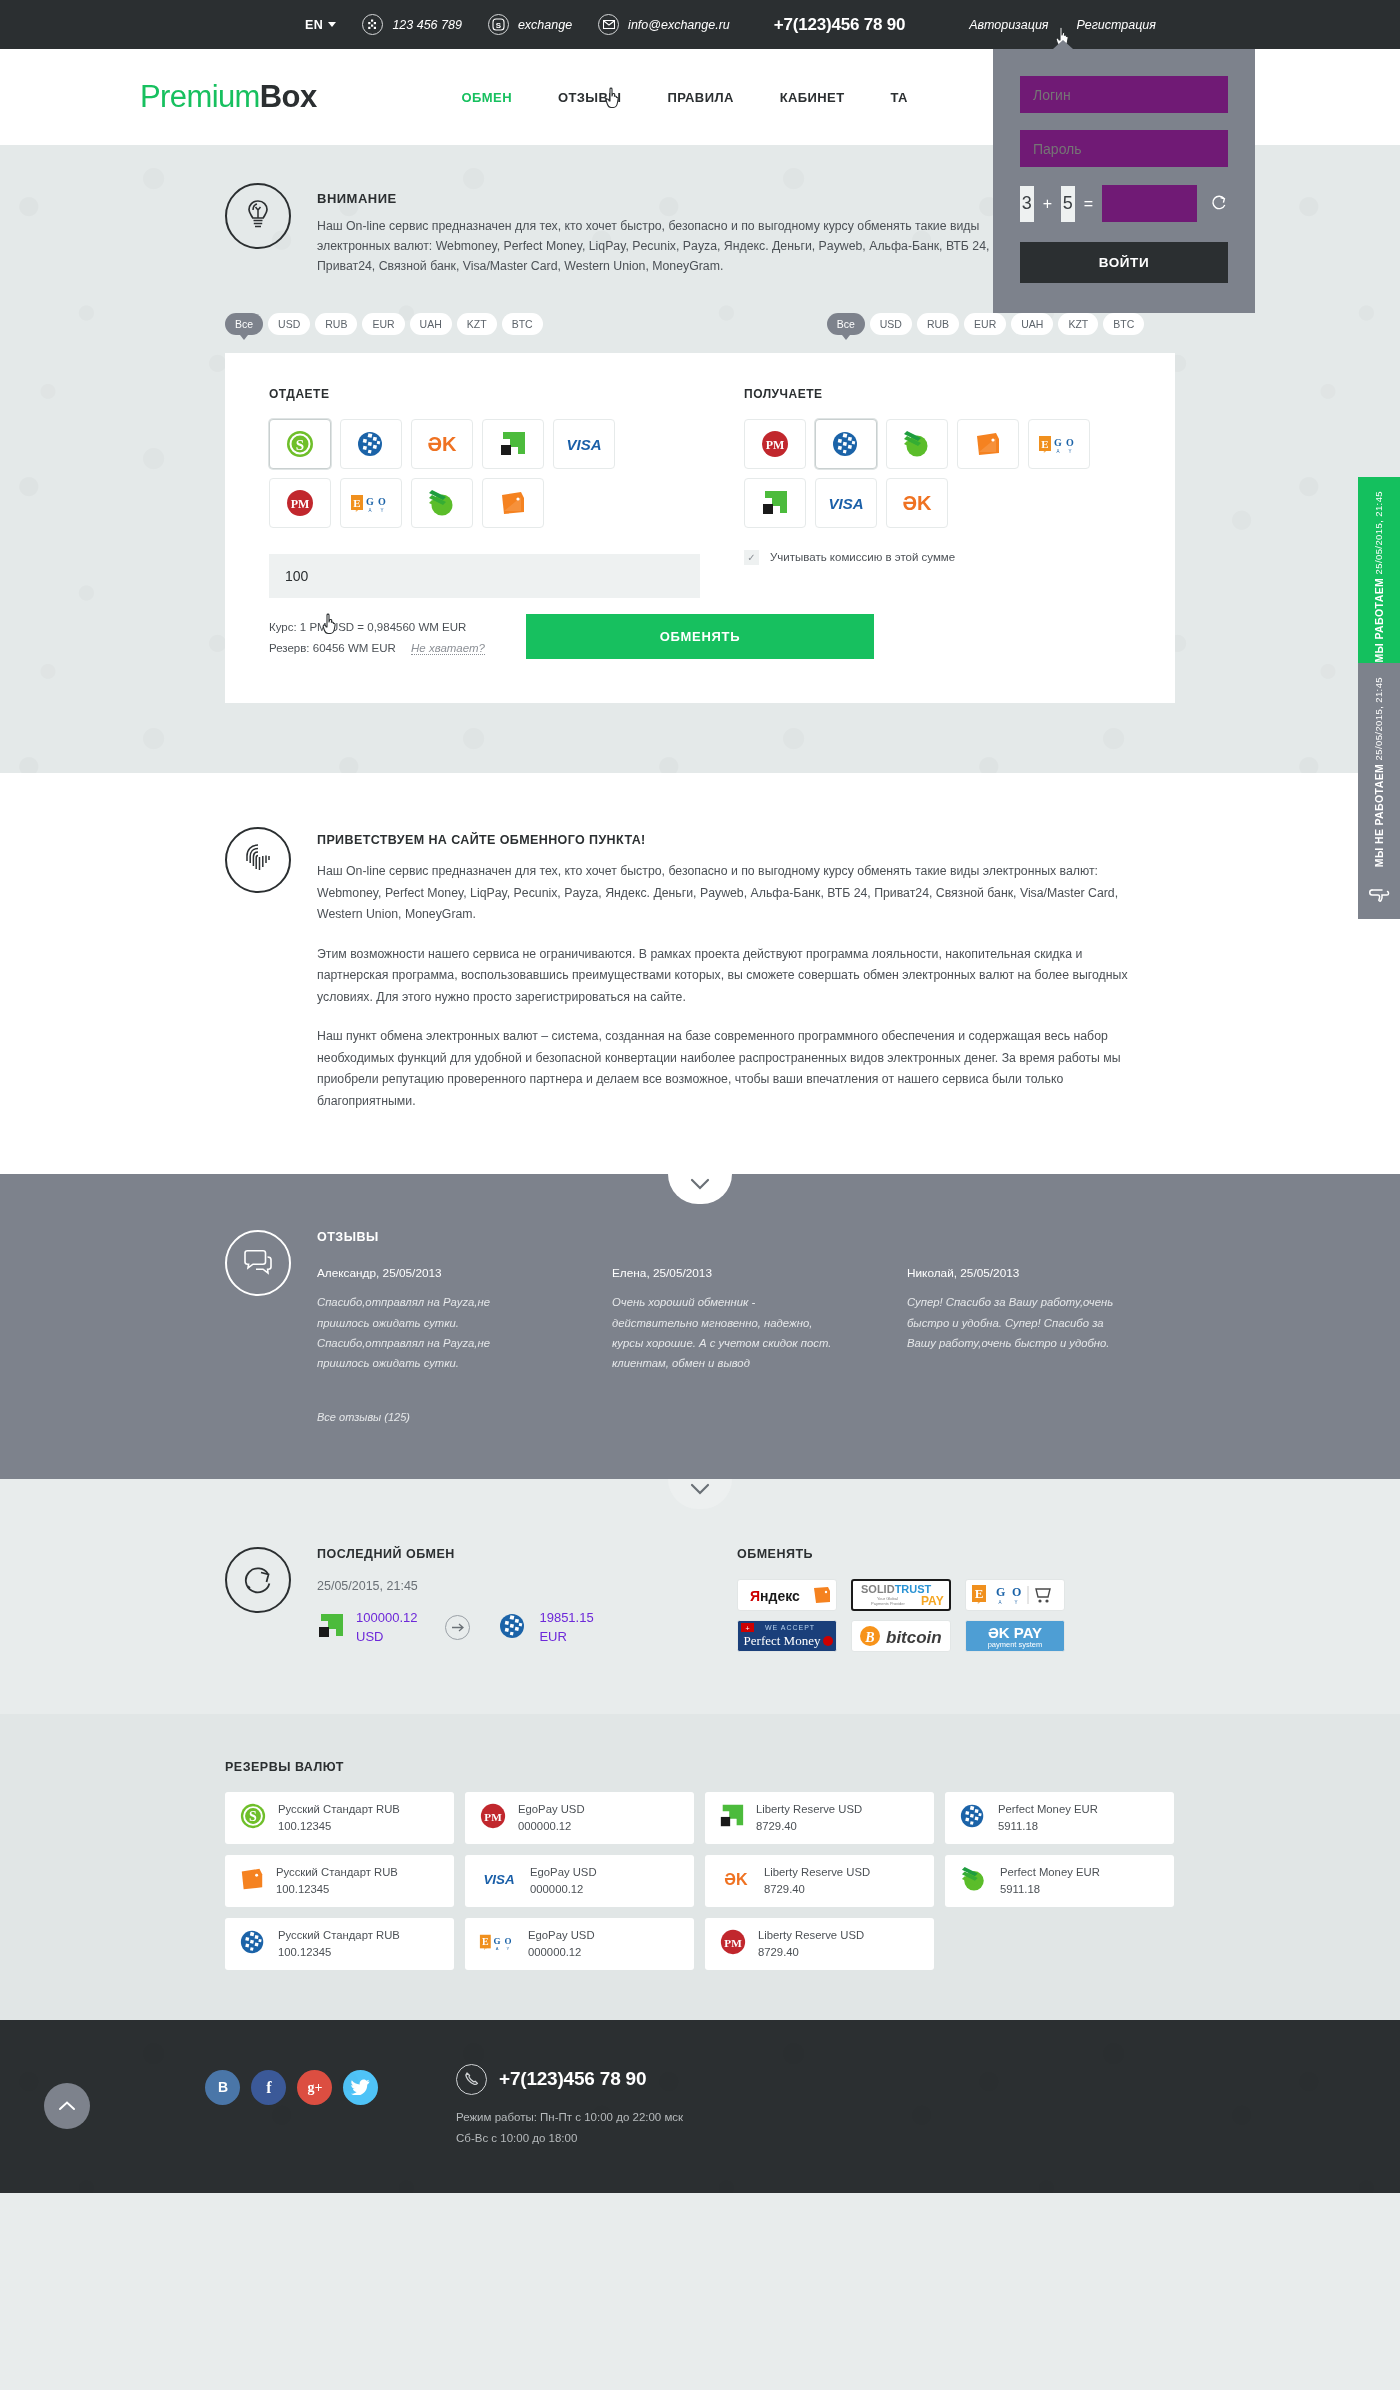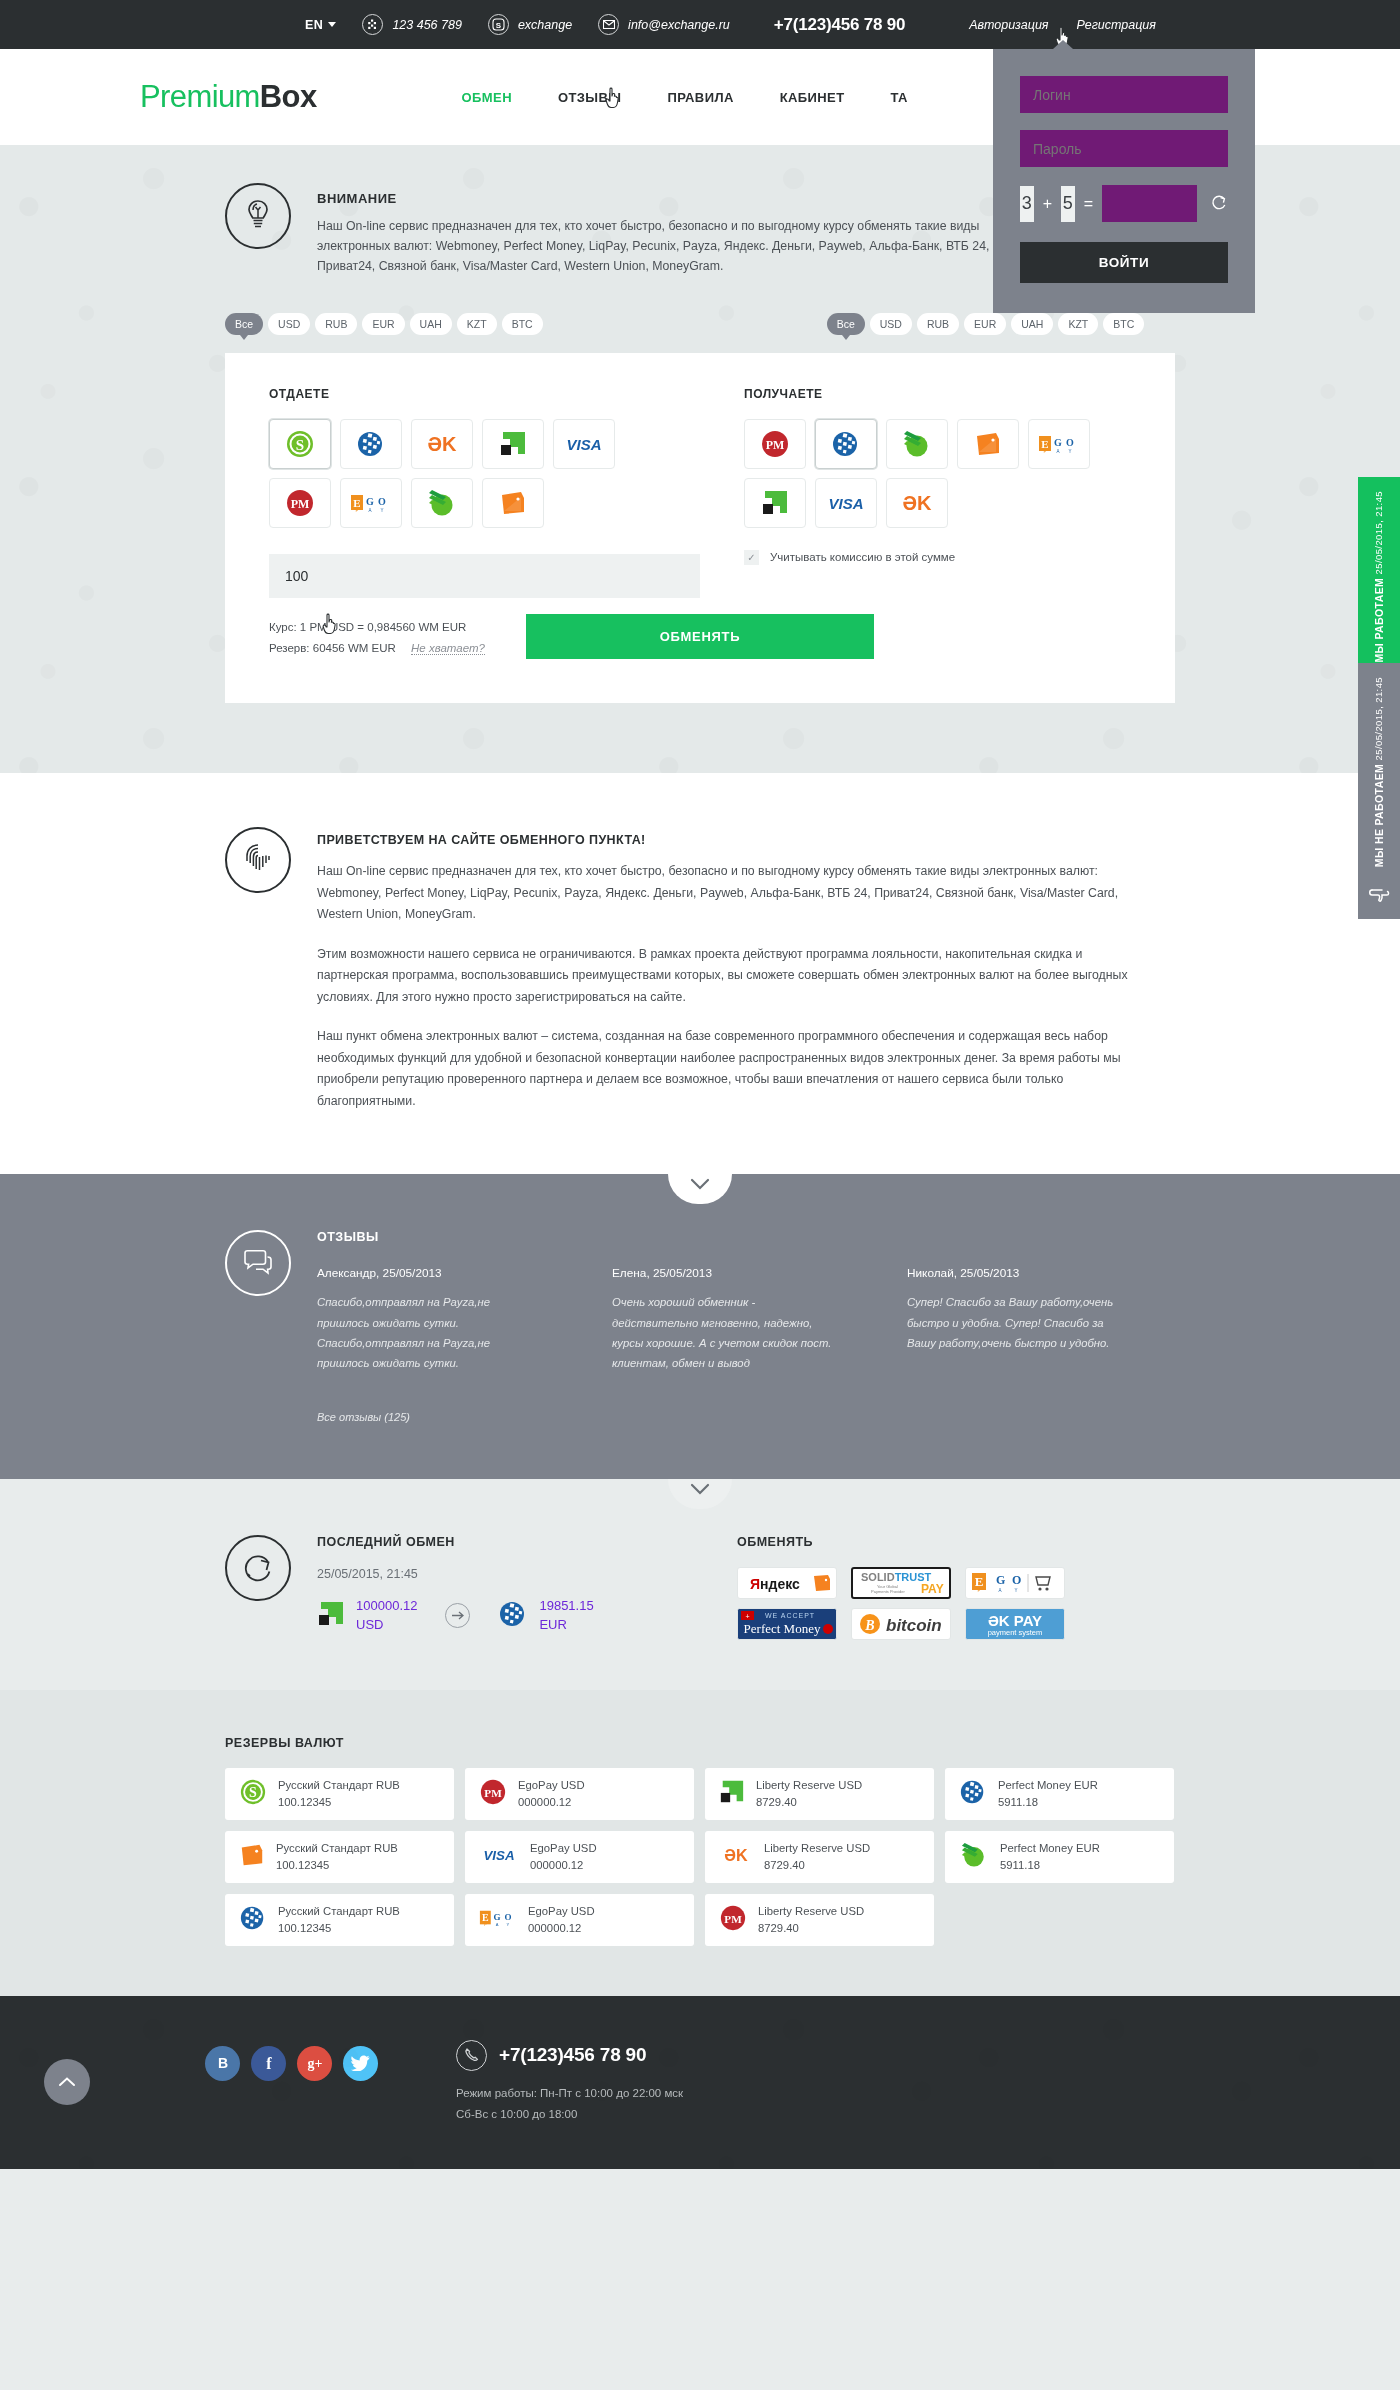--- a/index.html
+++ b/index.html
@@ -227,21 +227,21 @@
   .rev-main { flex: 1; }
   .rev-title { font-size: 12.5px; font-weight: bold; letter-spacing: .5px; color: #fff; margin-bottom: 22px; }
   .rev-cols { display: flex; gap: 70px; }
   .rev-col { width: 225px; }
   .rev-name { font-size: 11.8px; color: #fff; margin-bottom: 12px; }
   .rev-text { font-size: 11.3px; font-style: italic; color: #e6e8ea; line-height: 1.78; }
   .rev-all { font-size: 11px; font-style: italic; color: #e6e8ea; margin-top: 38px; display:inline-block; cursor:pointer;}
 
   
   .lastex { background: #e8ecec; padding: 56px 0 50px; }
-  .lastex-inner { width: 950px; margin: 0 auto; display: flex; gap: 26px; }
+  .lastex-inner { width: 950px; margin: 12px auto; display: flex; gap: 26px; }
   .lx-cols { flex: 1; display: flex; }
   .lx-left { width: 420px; }
   .blk-title { font-size: 12.5px; font-weight: bold; letter-spacing: .5px; color: #2b2f31; margin-bottom: 18px; }
   .lx-date { font-size: 12.5px; color: #6a7076; margin-bottom: 16px; }
   .lx-row { display: flex; align-items: center; gap: 14px; }
   .lx-cur { display: flex; align-items: center; gap: 11px; }
   .lx-amt { font-size: 13px; color: #6d28d9; line-height: 1.45; }
   .lx-arrow {
     width: 25px; height: 25px; border-radius: 50%; border: 1.4px solid #9aa0a6;
     display: flex; align-items: center; justify-content: center; margin: 0 14px;

